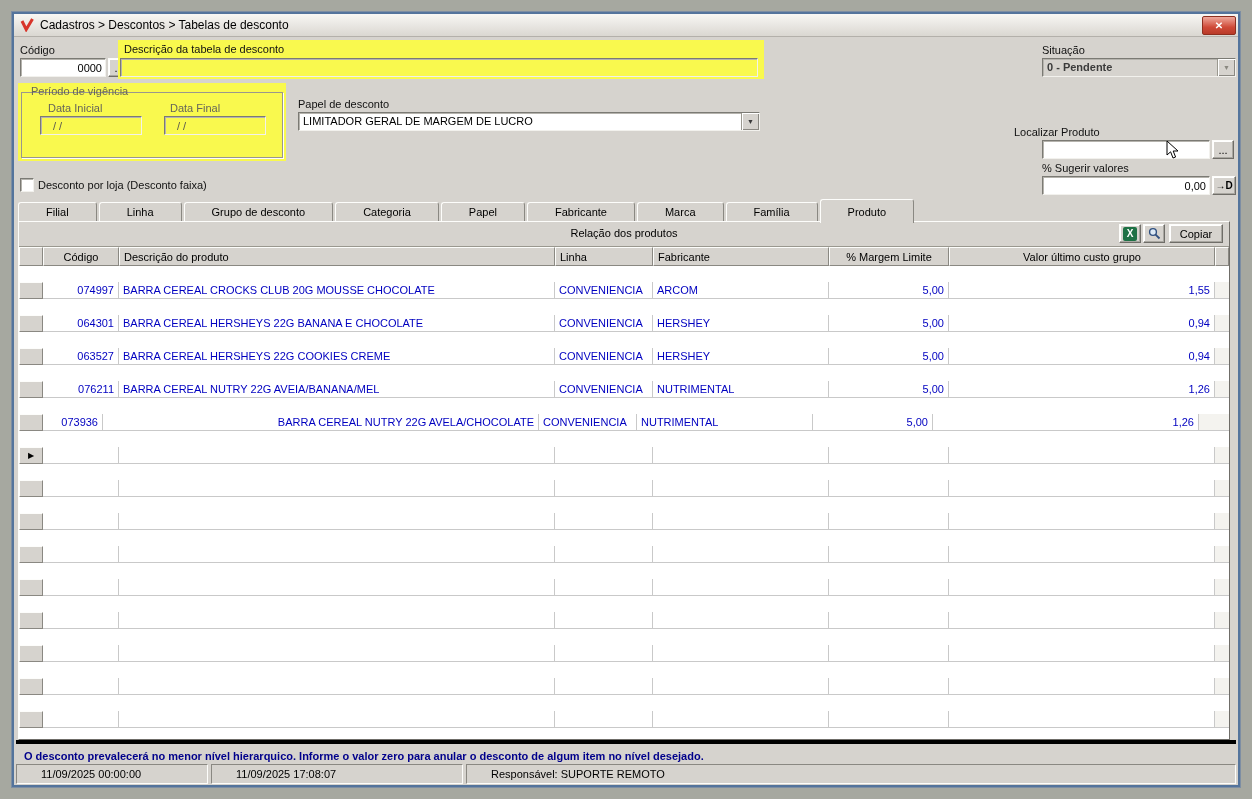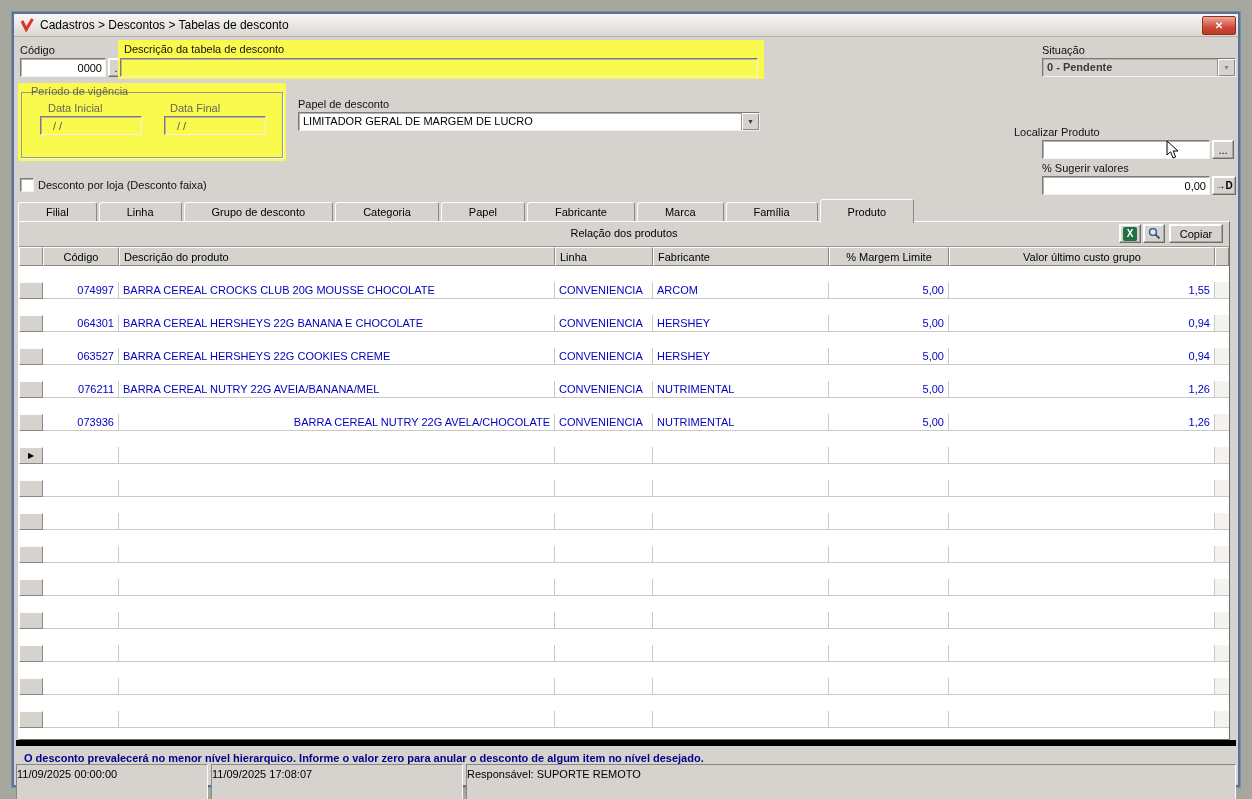--- a/index.html
+++ b/index.html
@@ -114,28 +114,28 @@
     border-right:1px solid #c9c9c9;border-bottom:1px solid #c9c9c9;
     padding:2px 4px;white-space:nowrap;overflow:hidden;
     font-size:11px;color:#0000c0;
   }
   .gcell.fill{flex:1;background:#f4f3ef;border-right:none;}
   .xl-icon{width:14px;height:14px;background:#1e7145;color:#fff;font-weight:bold;font-size:10px;
     display:flex;align-items:center;justify-content:center;border-radius:2px;}
   
   .message{
     position:absolute;left:2px;right:2px;top:703px;height:24px;box-sizing:border-box;
-    border-top:6px solid #000000;padding:6px 8px 0;
+    border-top:4px solid #000000;padding:6px 8px 0;
     color:#00008b;font-weight:bold;white-space:nowrap;overflow:hidden;
   }
   .statusbar{position:absolute;left:2px;right:2px;top:727px;height:20px;display:flex;gap:3px;}
   .spanel{
-    box-sizing:border-box;height:36px;background:#d6d3ce;
+    box-sizing:border-box;height:20px;background:#d6d3ce;
     border:1px solid;border-color:#8a8882 #fdfdfb #fdfdfb #8a8882;
-    padding:3px 0 0;white-space:nowrap;overflow:hidden;
+    padding:3px 24px 0;white-space:nowrap;overflow:hidden;
   }
   .cursor{position:absolute;left:1166px;top:140px;z-index:50;}
 </style>
 </head>
 <body>
 
 <div id="window">
 
   <div class="titlebar">
     <span class="logo">
@@ -272,21 +272,21 @@
             <div class="gcell" style="width: 76px; text-align: right;">076211</div>
             <div class="gcell" style="width: 436px; text-align: left;">BARRA CEREAL NUTRY 22G AVEIA/BANANA/MEL</div>
             <div class="gcell" style="width: 98px; text-align: left;">CONVENIENCIA</div>
             <div class="gcell" style="width: 176px; text-align: left;">NUTRIMENTAL</div>
             <div class="gcell" style="width: 120px; text-align: right;">5,00</div>
             <div class="gcell" style="width: 266px; text-align: right;">1,26</div>
             <div class="gcell fill"></div>
           </div>
           <div class="grow">
             <div class="selcell"></div>
-            <div class="gcell" style="width: 76px; text-align: right;">073936</div>
+            <div class="gcell" style="width: 60px; text-align: right;">073936</div>
             <div class="gcell" style="width: 436px; text-align: right;">BARRA CEREAL NUTRY 22G AVELA/CHOCOLATE</div>
             <div class="gcell" style="width: 98px; text-align: left;">CONVENIENCIA</div>
             <div class="gcell" style="width: 176px; text-align: left;">NUTRIMENTAL</div>
             <div class="gcell" style="width: 120px; text-align: right;">5,00</div>
             <div class="gcell" style="width: 266px; text-align: right;">1,26</div>
             <div class="gcell fill"></div>
           </div>
           <div class="grow">
             <div class="selcell">▶</div>
             <div class="gcell" style="width: 76px; text-align: right;"></div>

